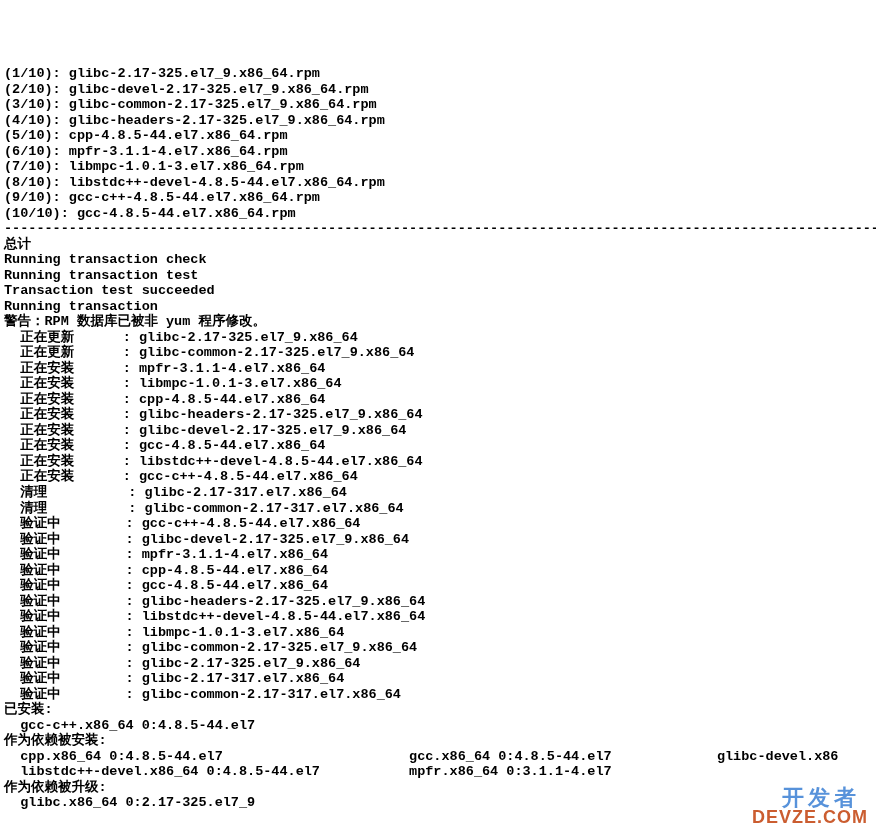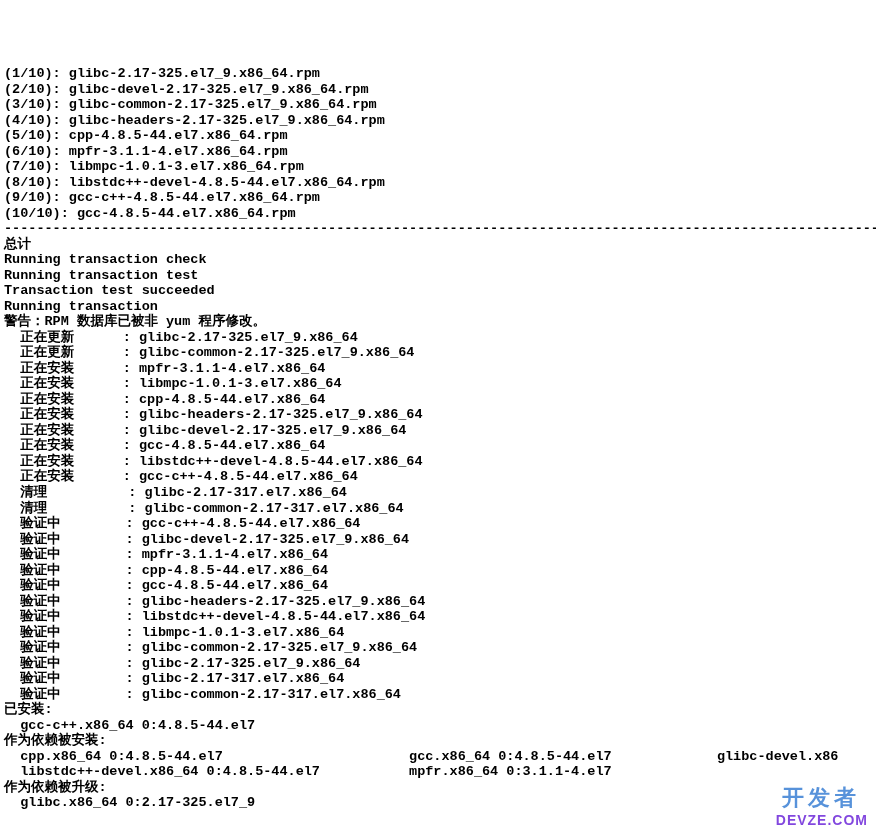--- a/index.html
+++ b/index.html
@@ -28,24 +28,24 @@
     letter-spacing: 4px;
     color: #3a7fd4;
     opacity: 0.85;
     pointer-events: none;
   }
   .watermark-sub {
     position: absolute;
     right: 8px;
     bottom: 10px;
     font-family: Arial, sans-serif;
-    font-size: 14px;
+    font-size: 18px;
     font-weight: 600;
     letter-spacing: 1px;
-    color: #6d28d9;
+    color: #c2410c;
     opacity: 0.85;
     pointer-events: none;
   }
 </style>
 </head>
 <body>
 
 
 
 <div id="terminal"><div class="line">(1/10): glibc-2.17-325.el7_9.x86_64.rpm</div><div class="line">(2/10): glibc-devel-2.17-325.el7_9.x86_64.rpm</div><div class="line">(3/10): glibc-common-2.17-325.el7_9.x86_64.rpm</div><div class="line">(4/10): glibc-headers-2.17-325.el7_9.x86_64.rpm</div><div class="line">(5/10): cpp-4.8.5-44.el7.x86_64.rpm</div><div class="line">(6/10): mpfr-3.1.1-4.el7.x86_64.rpm</div><div class="line">(7/10): libmpc-1.0.1-3.el7.x86_64.rpm</div><div class="line">(8/10): libstdc++-devel-4.8.5-44.el7.x86_64.rpm</div><div class="line">(9/10): gcc-c++-4.8.5-44.el7.x86_64.rpm</div><div class="line">(10/10): gcc-4.8.5-44.el7.x86_64.rpm</div><div class="line">-------------------------------------------------------------------------------------------------------------</div><div class="line">总计</div><div class="line">Running transaction check</div><div class="line">Running transaction test</div><div class="line">Transaction test succeeded</div><div class="line">Running transaction</div><div class="line">警告：RPM 数据库已被非 yum 程序修改。</div><div class="line">  正在更新      : glibc-2.17-325.el7_9.x86_64</div><div class="line">  正在更新      : glibc-common-2.17-325.el7_9.x86_64</div><div class="line">  正在安装      : mpfr-3.1.1-4.el7.x86_64</div><div class="line">  正在安装      : libmpc-1.0.1-3.el7.x86_64</div><div class="line">  正在安装      : cpp-4.8.5-44.el7.x86_64</div><div class="line">  正在安装      : glibc-headers-2.17-325.el7_9.x86_64</div><div class="line">  正在安装      : glibc-devel-2.17-325.el7_9.x86_64</div><div class="line">  正在安装      : gcc-4.8.5-44.el7.x86_64</div><div class="line">  正在安装      : libstdc++-devel-4.8.5-44.el7.x86_64</div><div class="line">  正在安装      : gcc-c++-4.8.5-44.el7.x86_64</div><div class="line">  清理          : glibc-2.17-317.el7.x86_64</div><div class="line">  清理          : glibc-common-2.17-317.el7.x86_64</div><div class="line">  验证中        : gcc-c++-4.8.5-44.el7.x86_64</div><div class="line">  验证中        : glibc-devel-2.17-325.el7_9.x86_64</div><div class="line">  验证中        : mpfr-3.1.1-4.el7.x86_64</div><div class="line">  验证中        : cpp-4.8.5-44.el7.x86_64</div><div class="line">  验证中        : gcc-4.8.5-44.el7.x86_64</div><div class="line">  验证中        : glibc-headers-2.17-325.el7_9.x86_64</div><div class="line">  验证中        : libstdc++-devel-4.8.5-44.el7.x86_64</div><div class="line">  验证中        : libmpc-1.0.1-3.el7.x86_64</div><div class="line">  验证中        : glibc-common-2.17-325.el7_9.x86_64</div><div class="line">  验证中        : glibc-2.17-325.el7_9.x86_64</div><div class="line">  验证中        : glibc-2.17-317.el7.x86_64</div><div class="line">  验证中        : glibc-common-2.17-317.el7.x86_64</div><div class="line"></div><div class="line">已安装:</div><div class="line">  gcc-c++.x86_64 0:4.8.5-44.el7</div><div class="line"></div><div class="line">作为依赖被安装:</div><div class="line">  cpp.x86_64 0:4.8.5-44.el7                       gcc.x86_64 0:4.8.5-44.el7             glibc-devel.x86</div><div class="line">  libstdc++-devel.x86_64 0:4.8.5-44.el7           mpfr.x86_64 0:3.1.1-4.el7             </div><div class="line"></div><div class="line">作为依赖被升级:</div><div class="line">  glibc.x86_64 0:2.17-325.el7_9</div></div>

